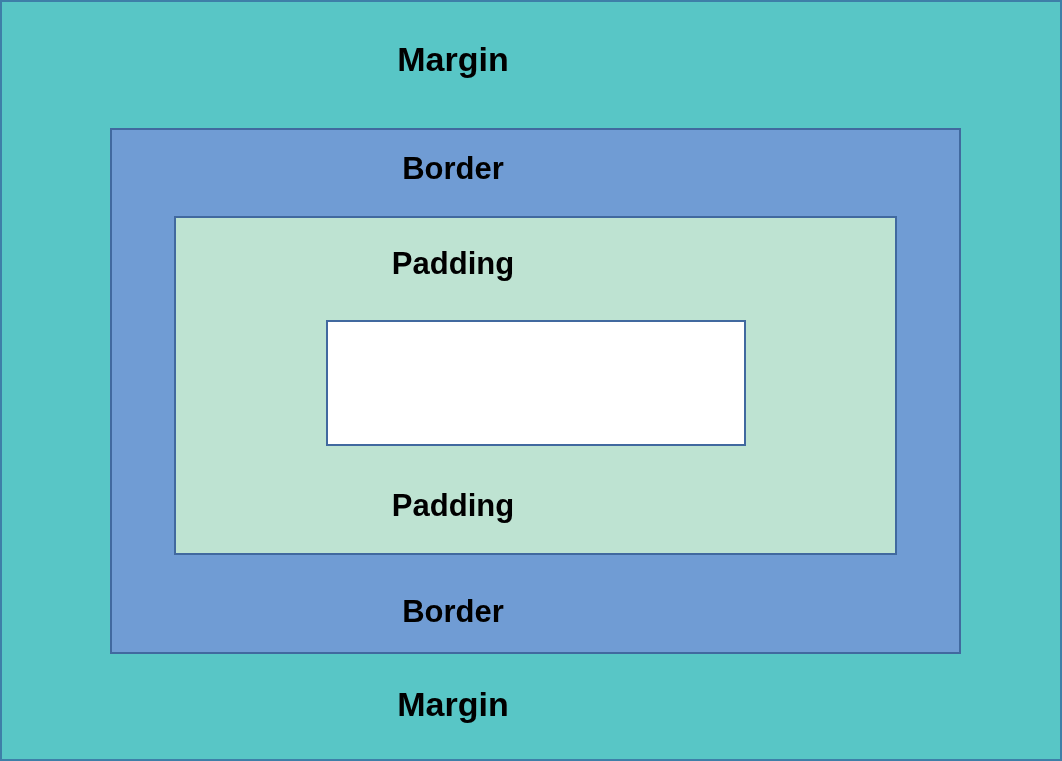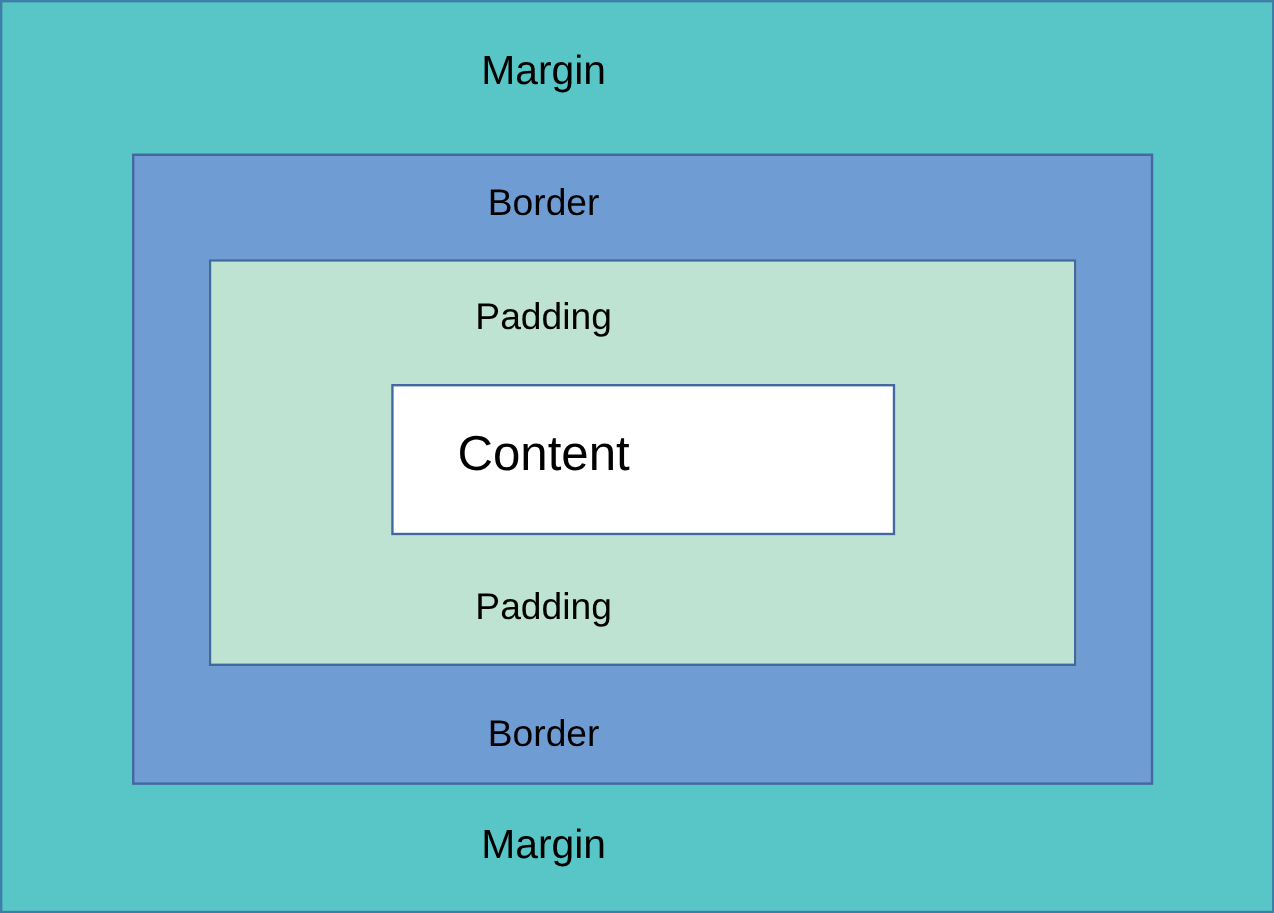--- a/index.html
+++ b/index.html
@@ -68,21 +68,21 @@
   }
 
   
   .label {
     position: absolute;
     left: 0;
     width: 906px;
     text-align: center;
     color: #000000;
     font-family: "Liberation Sans", sans-serif;
-    font-weight: normal;
+    font-weight: bold;
     line-height: 1;
     white-space: nowrap;
     pointer-events: none;
   }
 
   .label-margin-top   { top: 42px;  font-size: 34px; }
   .label-border-top   { top: 153px; font-size: 31px; }
   .label-padding-top  { top: 248px; font-size: 31px; }
   .label-content      { top: 358px; font-size: 41px; }
   .label-padding-bot  { top: 490px; font-size: 31px; }
@@ -101,21 +101,20 @@
   <div class="box-padding"></div>
 
   <div class="box-content"></div>
 
   <div class="label label-margin-top">Margin</div>
 
   <div class="label label-border-top">Border</div>
 
   <div class="label label-padding-top">Padding</div>
 
-  <div class="label label-content">Content</div>
 
   <div class="label label-padding-bot">Padding</div>
 
   <div class="label label-border-bot">Border</div>
 
   <div class="label label-margin-bot">Margin</div>
 
 </div>
 
 </body></html>

